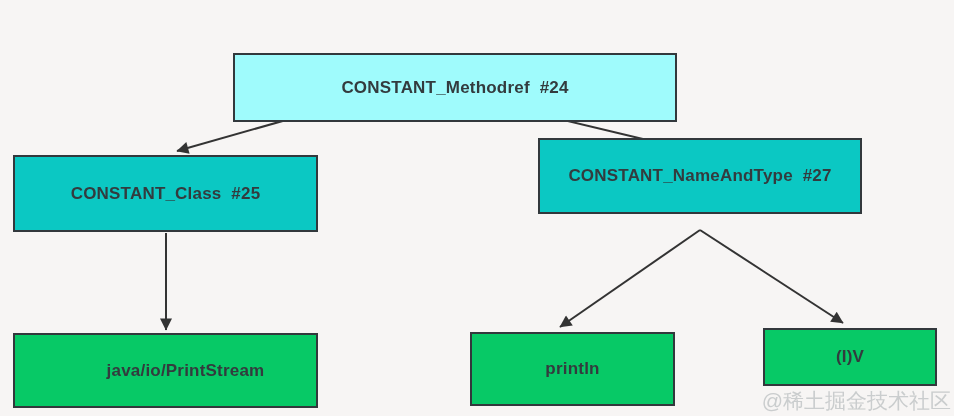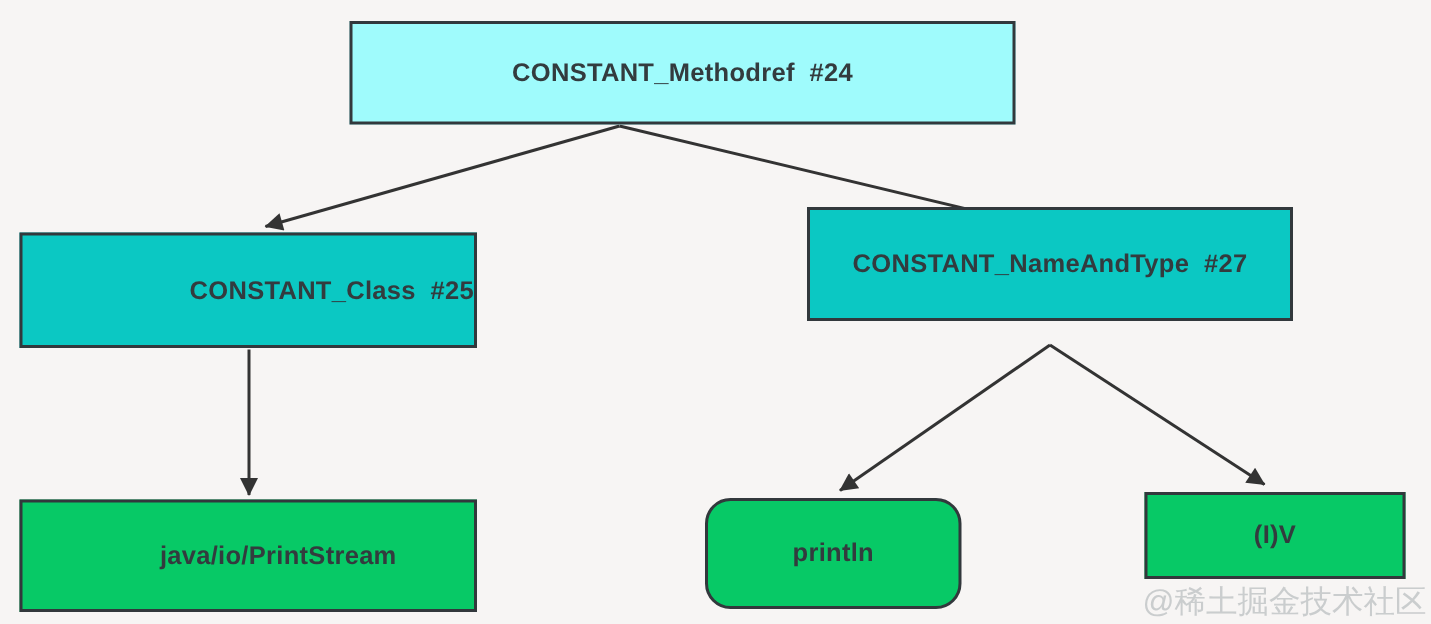--- a/index.html
+++ b/index.html
@@ -26,24 +26,24 @@
     align-items: center;
     justify-content: center;
     text-align: center;
     color: #333b3e;
     font-weight: bold;
     font-size: 17px;
     white-space: pre;
     letter-spacing: 0.2px;
   }
   .n-methodref   { left: 233px; top: 14px;  width: 444px; height: 69px; }
-  .n-class       { left: 13px;  top: 155px; width: 305px; height: 77px; justify-content: flex-end; }
+  .n-class       { left: 13px;  top: 155px; width: 305px; height: 77px; }
   .n-nat         { left: 538px; top: 138px; width: 324px; height: 76px; }
   .n-printstream { left: 13px;  top: 333px; width: 305px; height: 75px; }
-  .n-println     { left: 470px; top: 332px; width: 171px; height: 74px; border-radius: 17px; }
+  .n-println     { left: 470px; top: 332px; width: 205px; height: 74px; }
   .n-iv          { left: 763px; top: 328px; width: 174px; height: 58px; }
   .watermark {
     position: absolute;
     right: 3px; bottom: 1px;
     font-size: 21px;
     font-weight: 400;
     color: rgba(197, 201, 202, 0.92);
     z-index: 5;
     white-space: pre;
   }
@@ -59,21 +59,21 @@
         <path d="M0,0 L10,5 L0,10 z" fill="#333333"></path>
       </marker>
     </defs>
     <line x1="413" y1="84" x2="177" y2="151" stroke="#333333" stroke-width="2" marker-end="url(#arrowhead)"></line>
     <line x1="413" y1="84" x2="689" y2="150" stroke="#333333" stroke-width="2" marker-end="url(#arrowhead)"></line>
     <line x1="166" y1="233" x2="166" y2="330" stroke="#333333" stroke-width="2" marker-end="url(#arrowhead)"></line>
     <line x1="700" y1="230" x2="560" y2="327" stroke="#333333" stroke-width="2" marker-end="url(#arrowhead)"></line>
     <line x1="700" y1="230" x2="843" y2="323" stroke="#333333" stroke-width="2" marker-end="url(#arrowhead)"></line>
   </svg>
 
-  <div class="node n-methodref" style="background-color: rgb(159, 251, 252);">
+  <div class="node n-methodref" style="background-color: rgb(159, 251, 252); margin-top: 39px;">
     <span>CONSTANT_Methodref  #24</span>
   </div>
 
   <div class="node n-class" style="background-color: rgb(11, 200, 195);">
     <span>CONSTANT_Class  #25</span>
   </div>
 
   <div class="node n-nat" style="background-color: rgb(11, 200, 195);">
     <span>CONSTANT_NameAndType  #27</span>
   </div>

